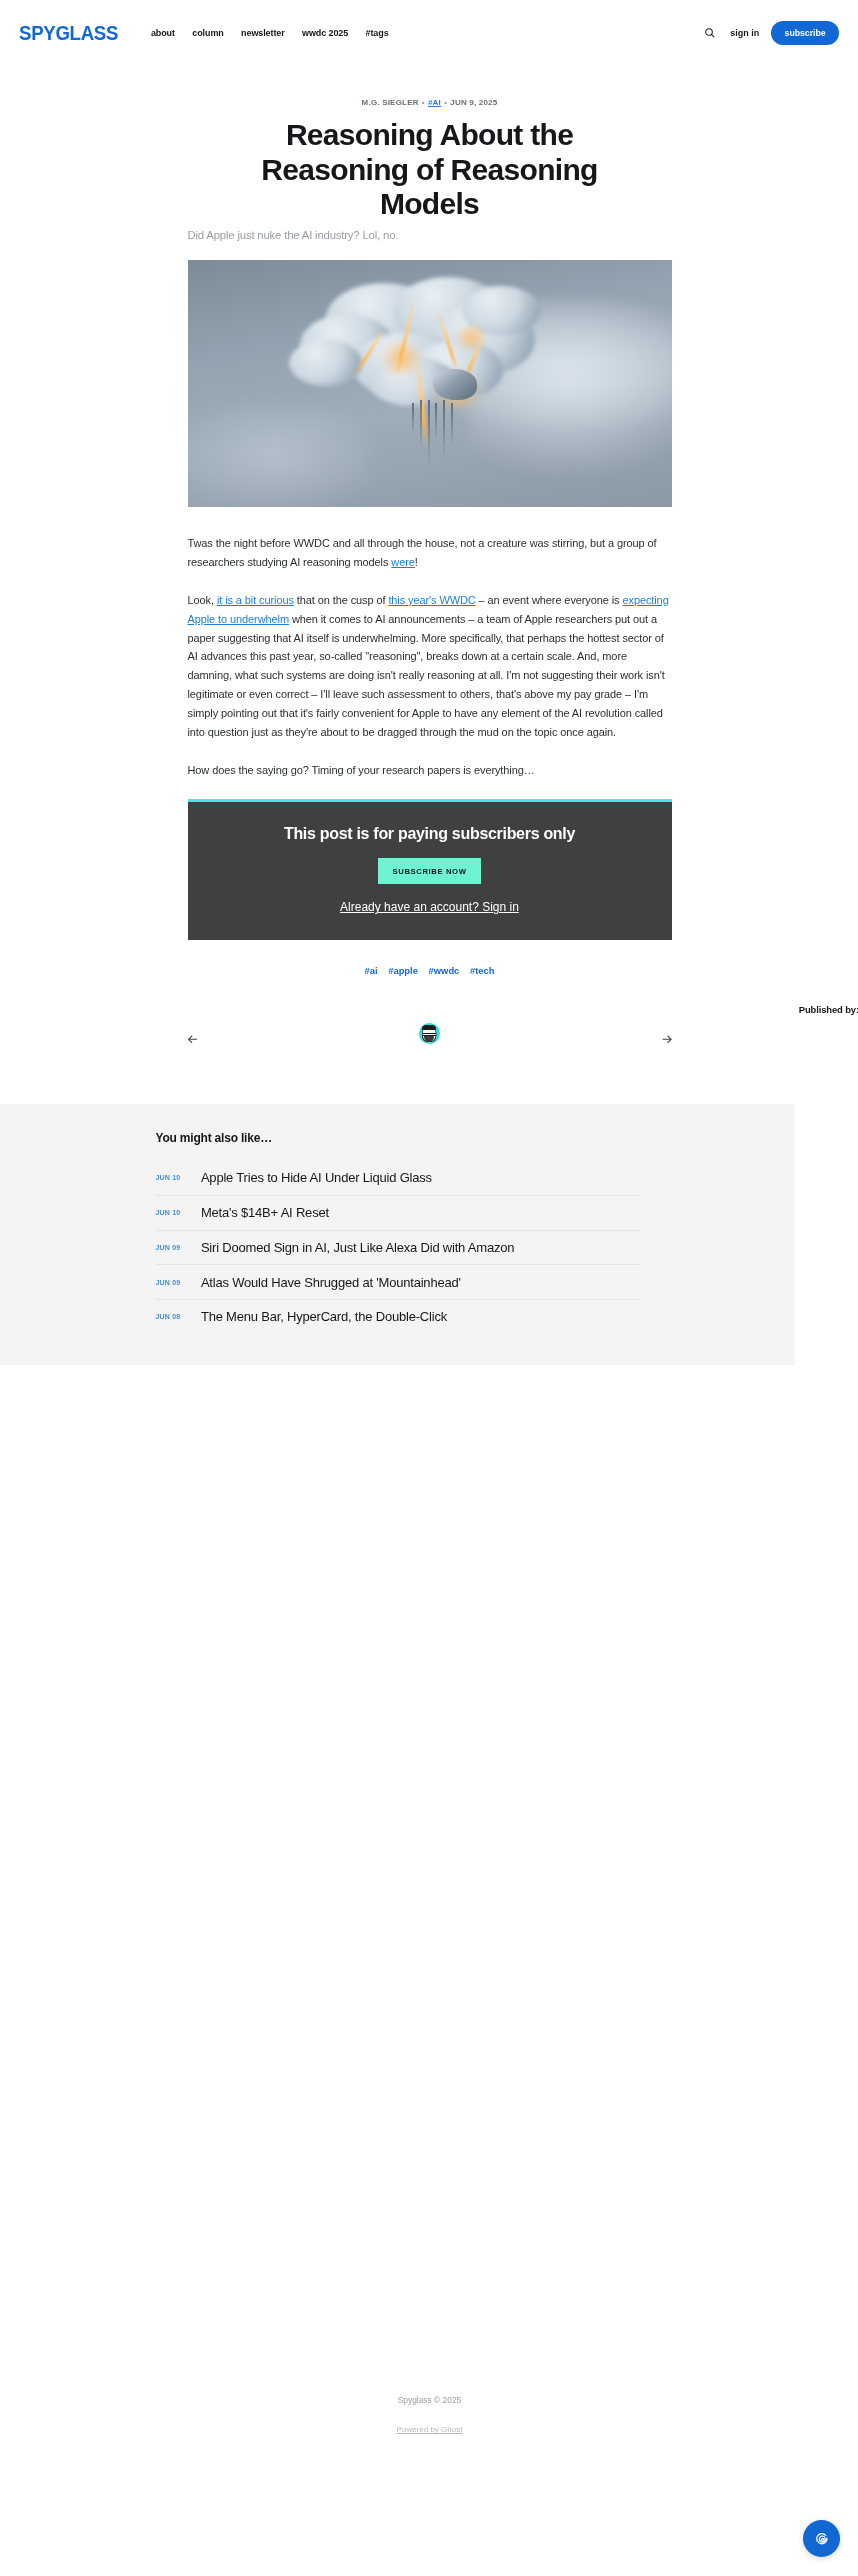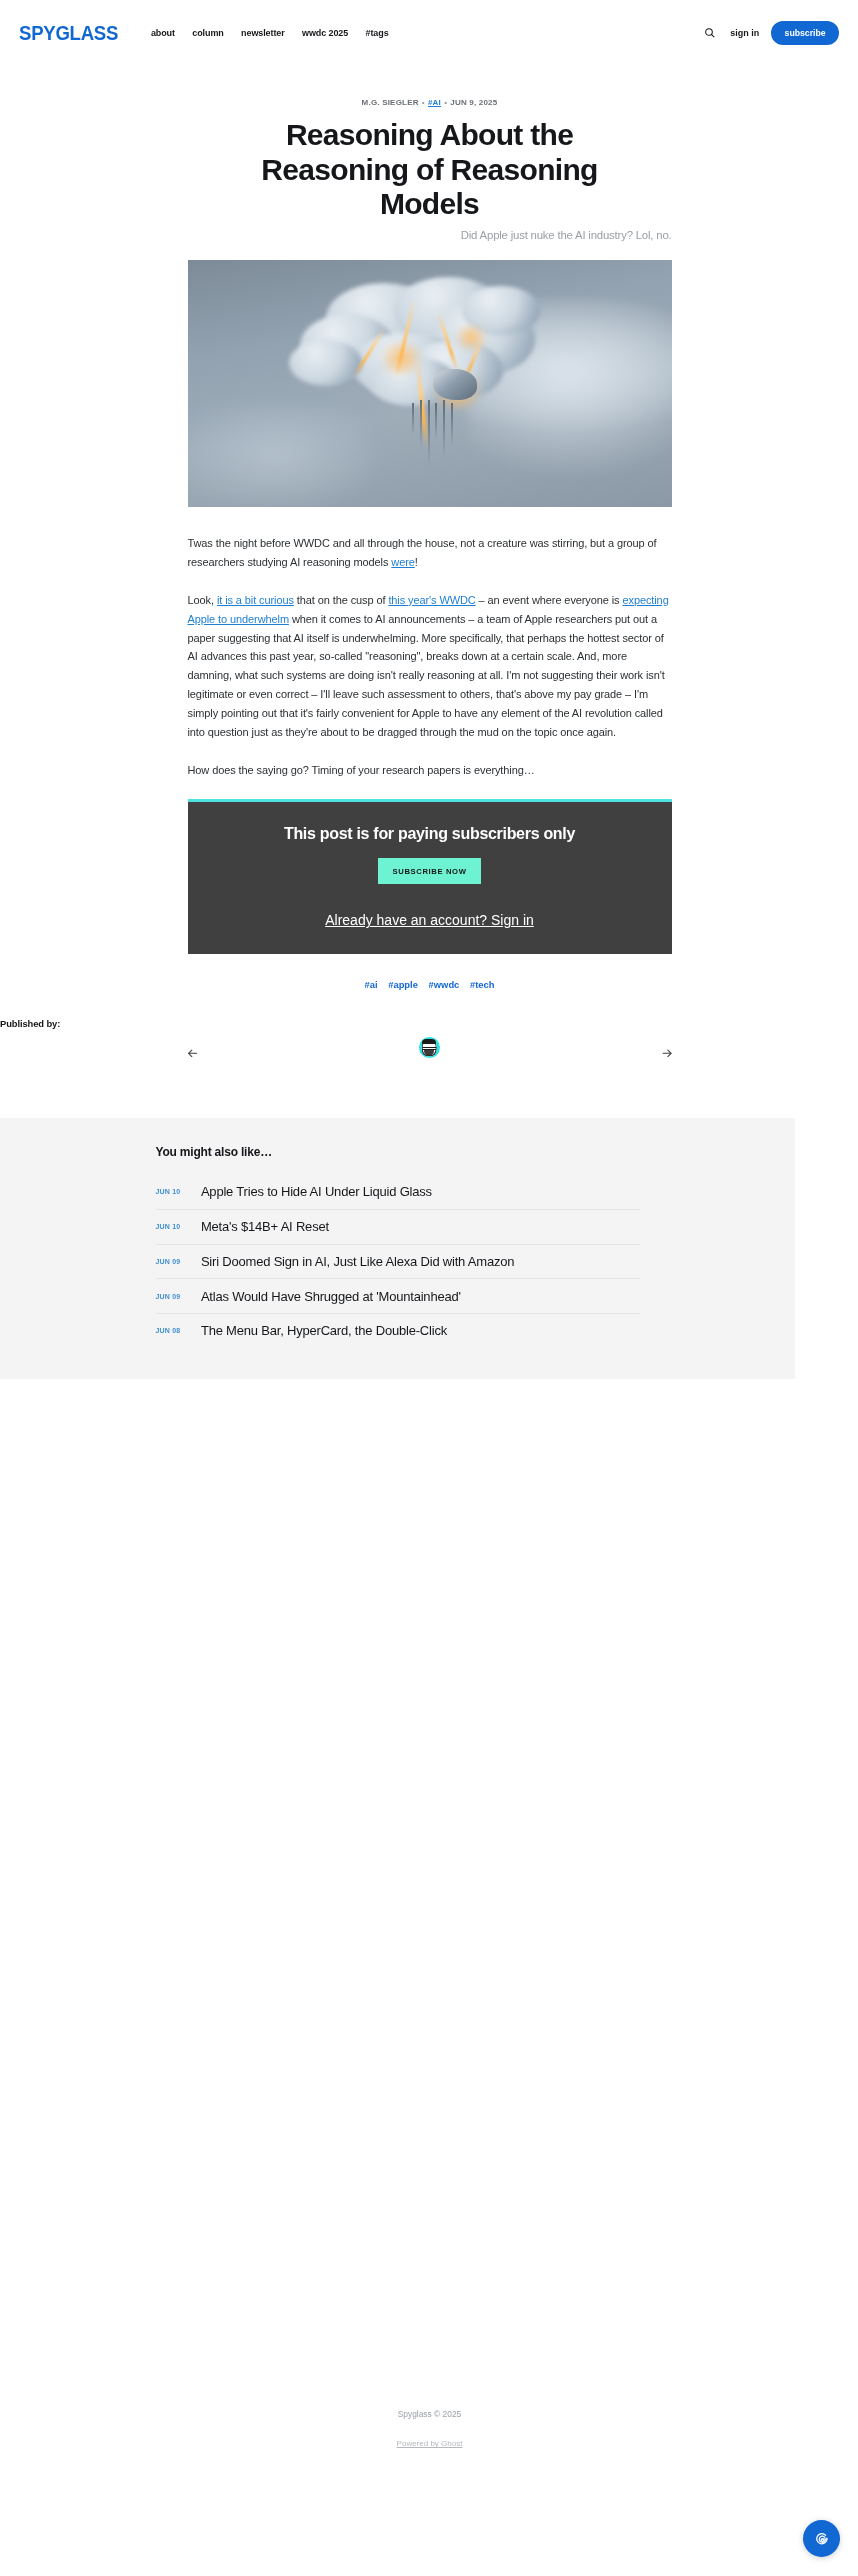--- a/index.html
+++ b/index.html
@@ -124,21 +124,21 @@
     font-size: 30px;
     line-height: 1.14;
     font-weight: 800;
     letter-spacing: -0.7px;
     color: #15171a;
     max-width: 441px;
     margin: 0 auto;
   }
 
   .post-excerpt {
-    text-align: right;
+    text-align: left;
     font-size: 11.4px;
     color: #9aa0a6;
     margin-top: 8px;
     font-weight: 400;
     letter-spacing: -0.2px;
   }
 
   
   .hero-wrap {
     width: 484px;
@@ -270,23 +270,23 @@
     border: none;
     font-size: 7.7px;
     font-weight: 800;
     letter-spacing: 0.6px;
     padding: 8.7px 14.7px;
     cursor: pointer;
     font-family: "Liberation Sans", sans-serif;
   }
   .cta-signin {
     display: block;
-    margin-top: 28px;
+    margin-top: 16px;
     color: #ffffff;
-    font-size: 14px;
+    font-size: 12px;
     text-decoration: underline;
     text-underline-offset: 1.3px;
   }
 
   
   .post-tags {
     width: 484px;
     margin: 25.4px auto 0;
     text-align: center;
     display: flex;
@@ -298,21 +298,21 @@
     font-size: 9.4px;
     font-weight: 700;
     text-decoration: none;
   }
 
   
   .published-block {
     position: relative;
     width: 859px;
     margin-top: 28px;
-    text-align: left;
+    text-align: right;
   }
   .published-label {
     font-size: 9.4px;
     font-weight: 800;
     color: #15171a;
     letter-spacing: -0.1px;
   }
   .avatar {
     width: 21.4px;
     height: 21.4px;

